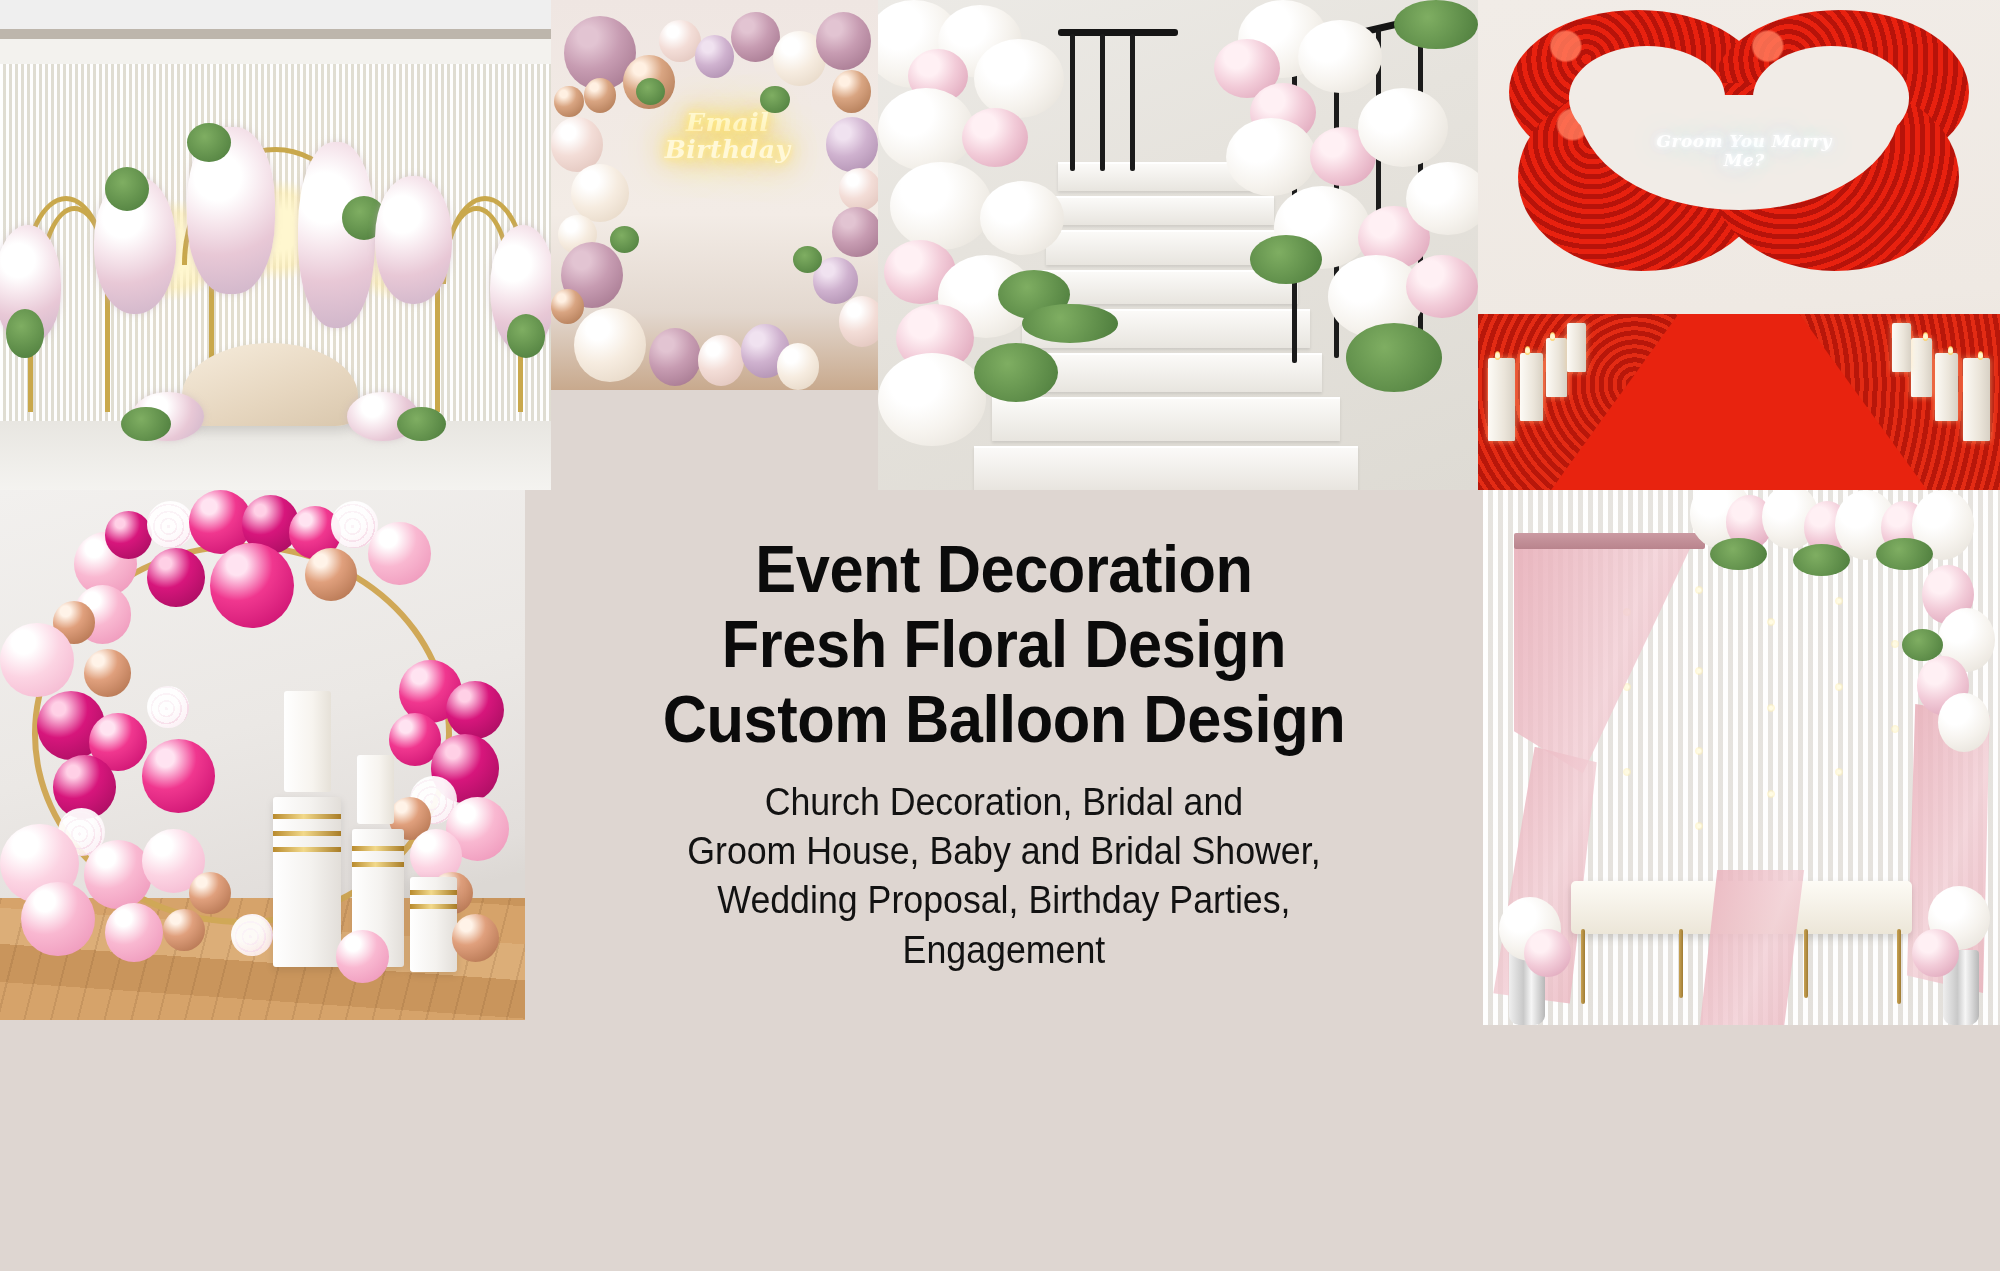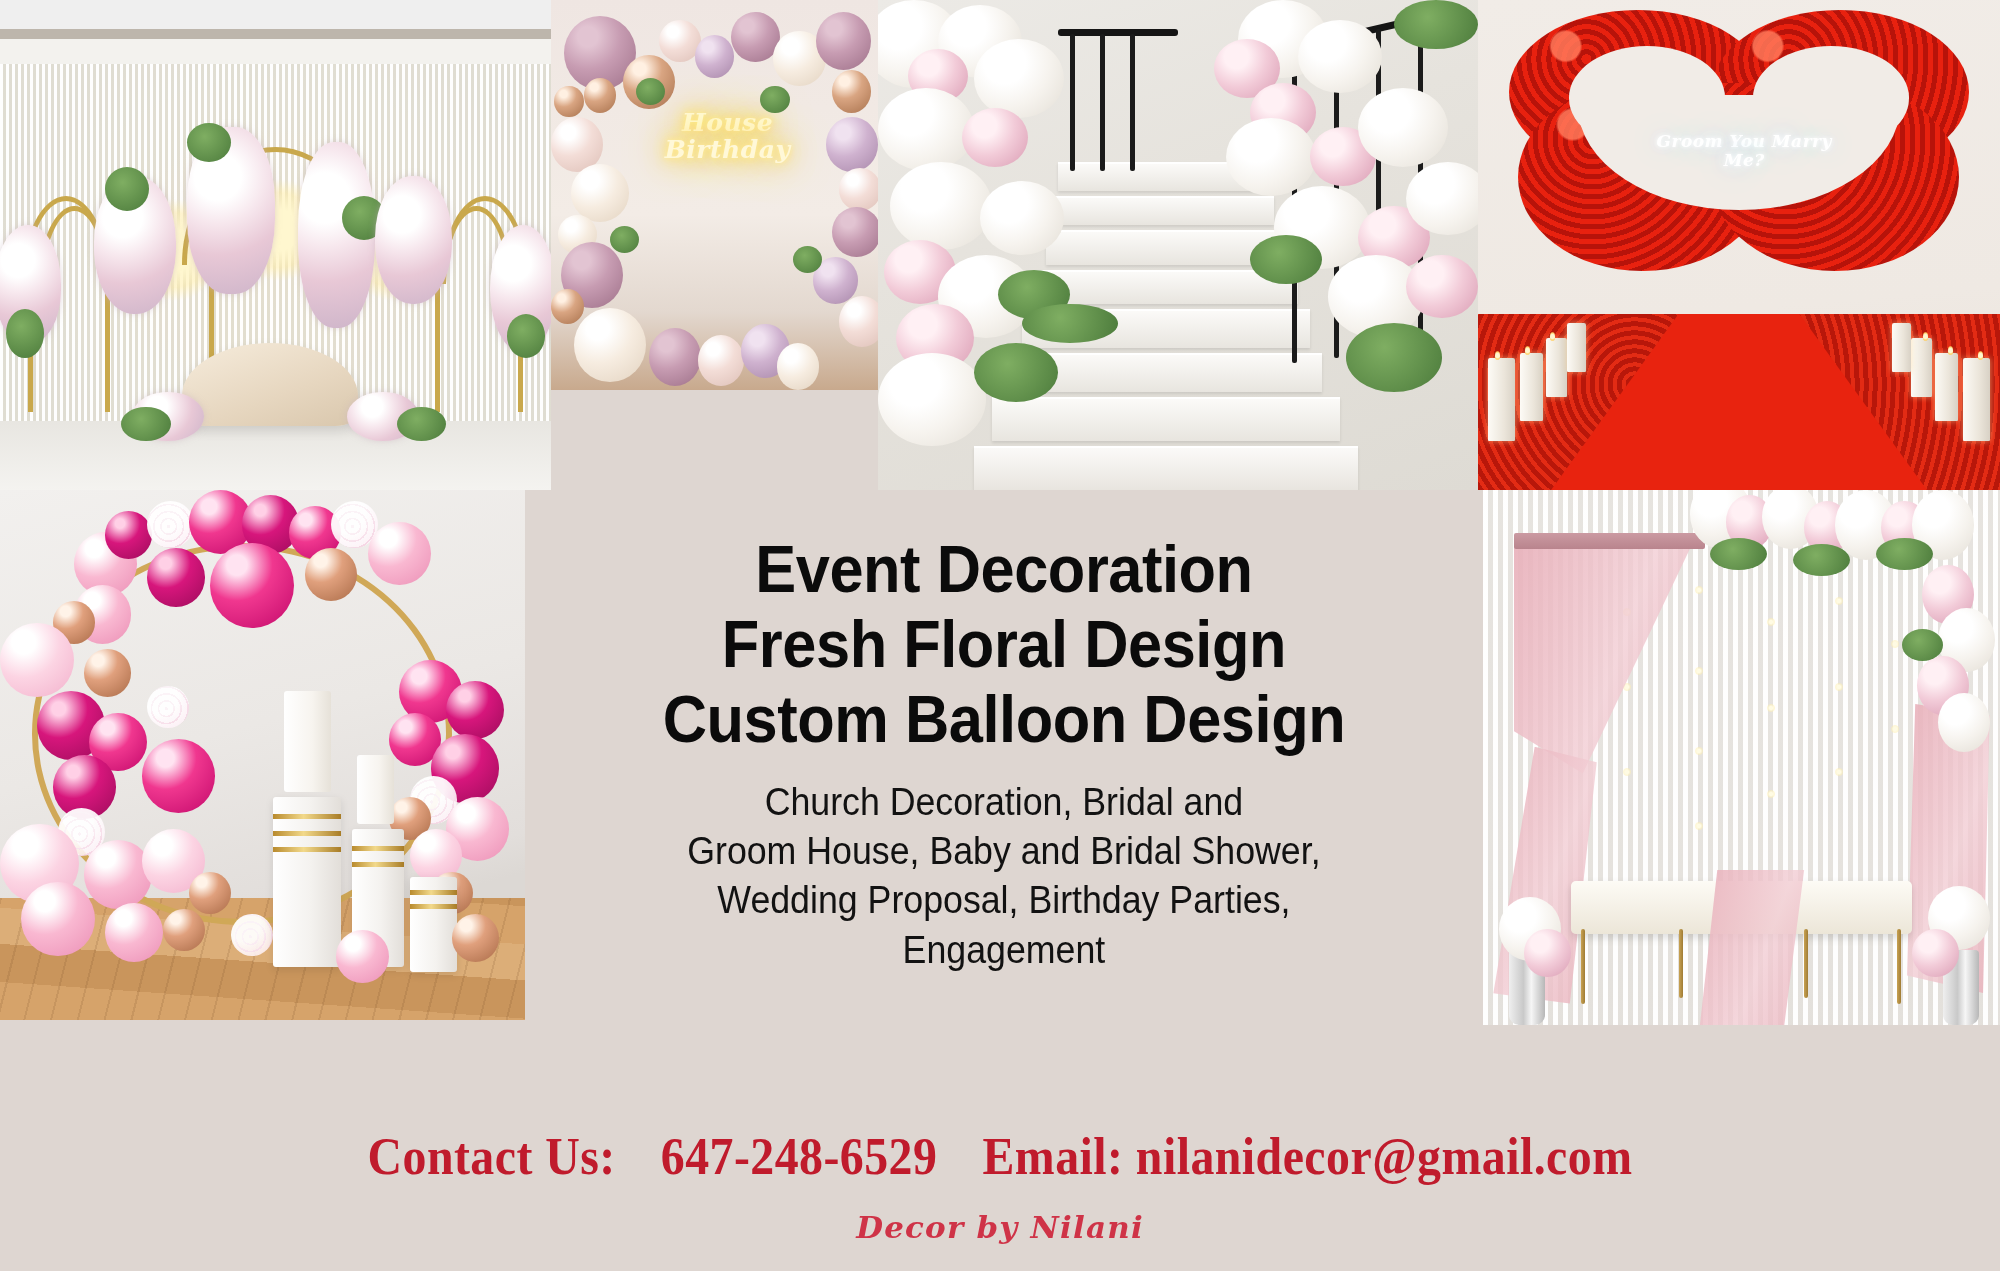--- a/index.html
+++ b/index.html
@@ -190,21 +190,21 @@
       <div class="fl" style="left:24%;top:80%;width:13%;height:10%;border-radius:50%;"></div>
       <div class="grn" style="left:22%;top:83%;width:9%;height:7%;"></div>
       <div class="fl" style="left:63%;top:80%;width:13%;height:10%;border-radius:50%;"></div>
       <div class="grn" style="left:72%;top:83%;width:9%;height:7%;"></div>
     </div>
   </div>
 
   <div class="photo" id="ph-balloon">
     <div class="scene bl-bg">
       <div class="neon-sign" style="left:30%;top:28%;width:48%;font-size:25px;">
-        <span>House Birthday</span>
+        <span>Email Birthday</span>
       </div>
 
       <div class="bl b-mauve" style="left:4%; top:4%; width:22%;height:19%;"></div>
       <div class="bl b-rgold" style="left:22%;top:14%;width:16%;height:14%;"></div>
       <div class="bl b-rgold" style="left:10%;top:20%;width:10%;height:9%;"></div>
       <div class="bl b-rgold" style="left:1%; top:22%;width:9%; height:8%;"></div>
       <div class="bl b-blush" style="left:33%;top:5%; width:13%;height:11%;"></div>
       <div class="bl b-lilac" style="left:44%;top:9%; width:12%;height:11%;"></div>
       <div class="bl b-mauve" style="left:55%;top:3%; width:15%;height:13%;"></div>
       <div class="bl b-cream" style="left:68%;top:8%; width:16%;height:14%;"></div>
@@ -464,25 +464,14 @@
       <div>Custom Balloon Design</div>
     </div>
     <div class="subtext">
       <div>Church Decoration, Bridal and</div>
       <div>Groom House, Baby and Bridal Shower,</div>
       <div>Wedding Proposal, Birthday Parties,</div>
       <div>Engagement</div>
     </div>
   </div>
 
-  <div class="footer">
-    <div class="contact">
-      <span>Contact Us:</span>
-      <span class="gap"></span>
-      <span>647-248-6529</span>
-      <span class="gap"></span>
-      <span>Email:</span>
-      <span>nilanidecor@gmail.com</span>
-    </div>
-    <div class="signature">Decor by Nilani</div>
-  </div>
 
 </div>
 
 </body></html>

